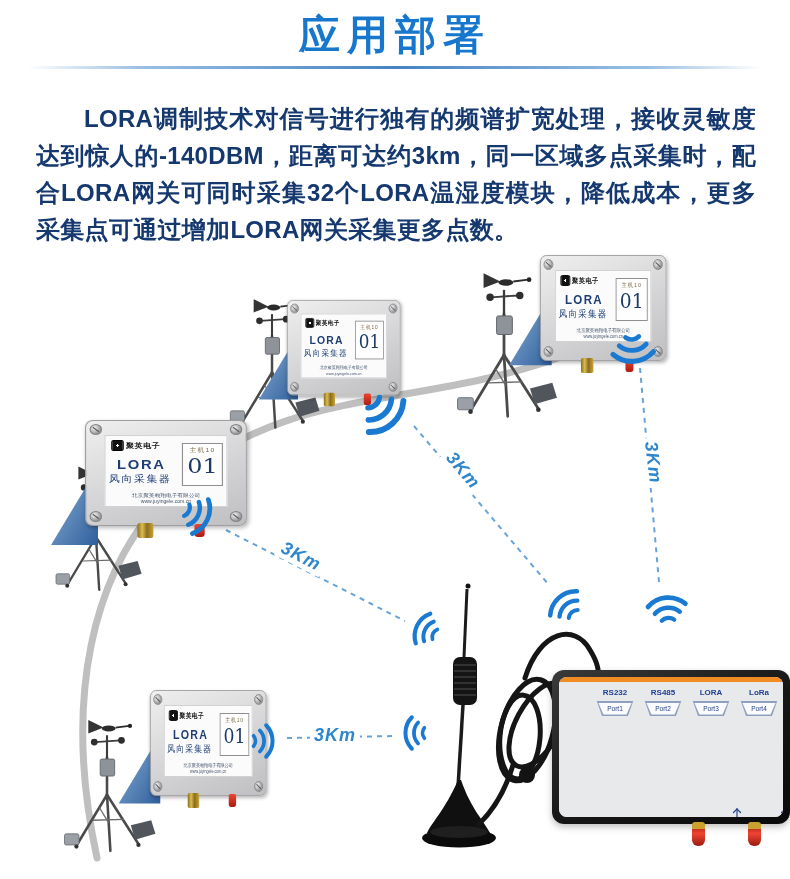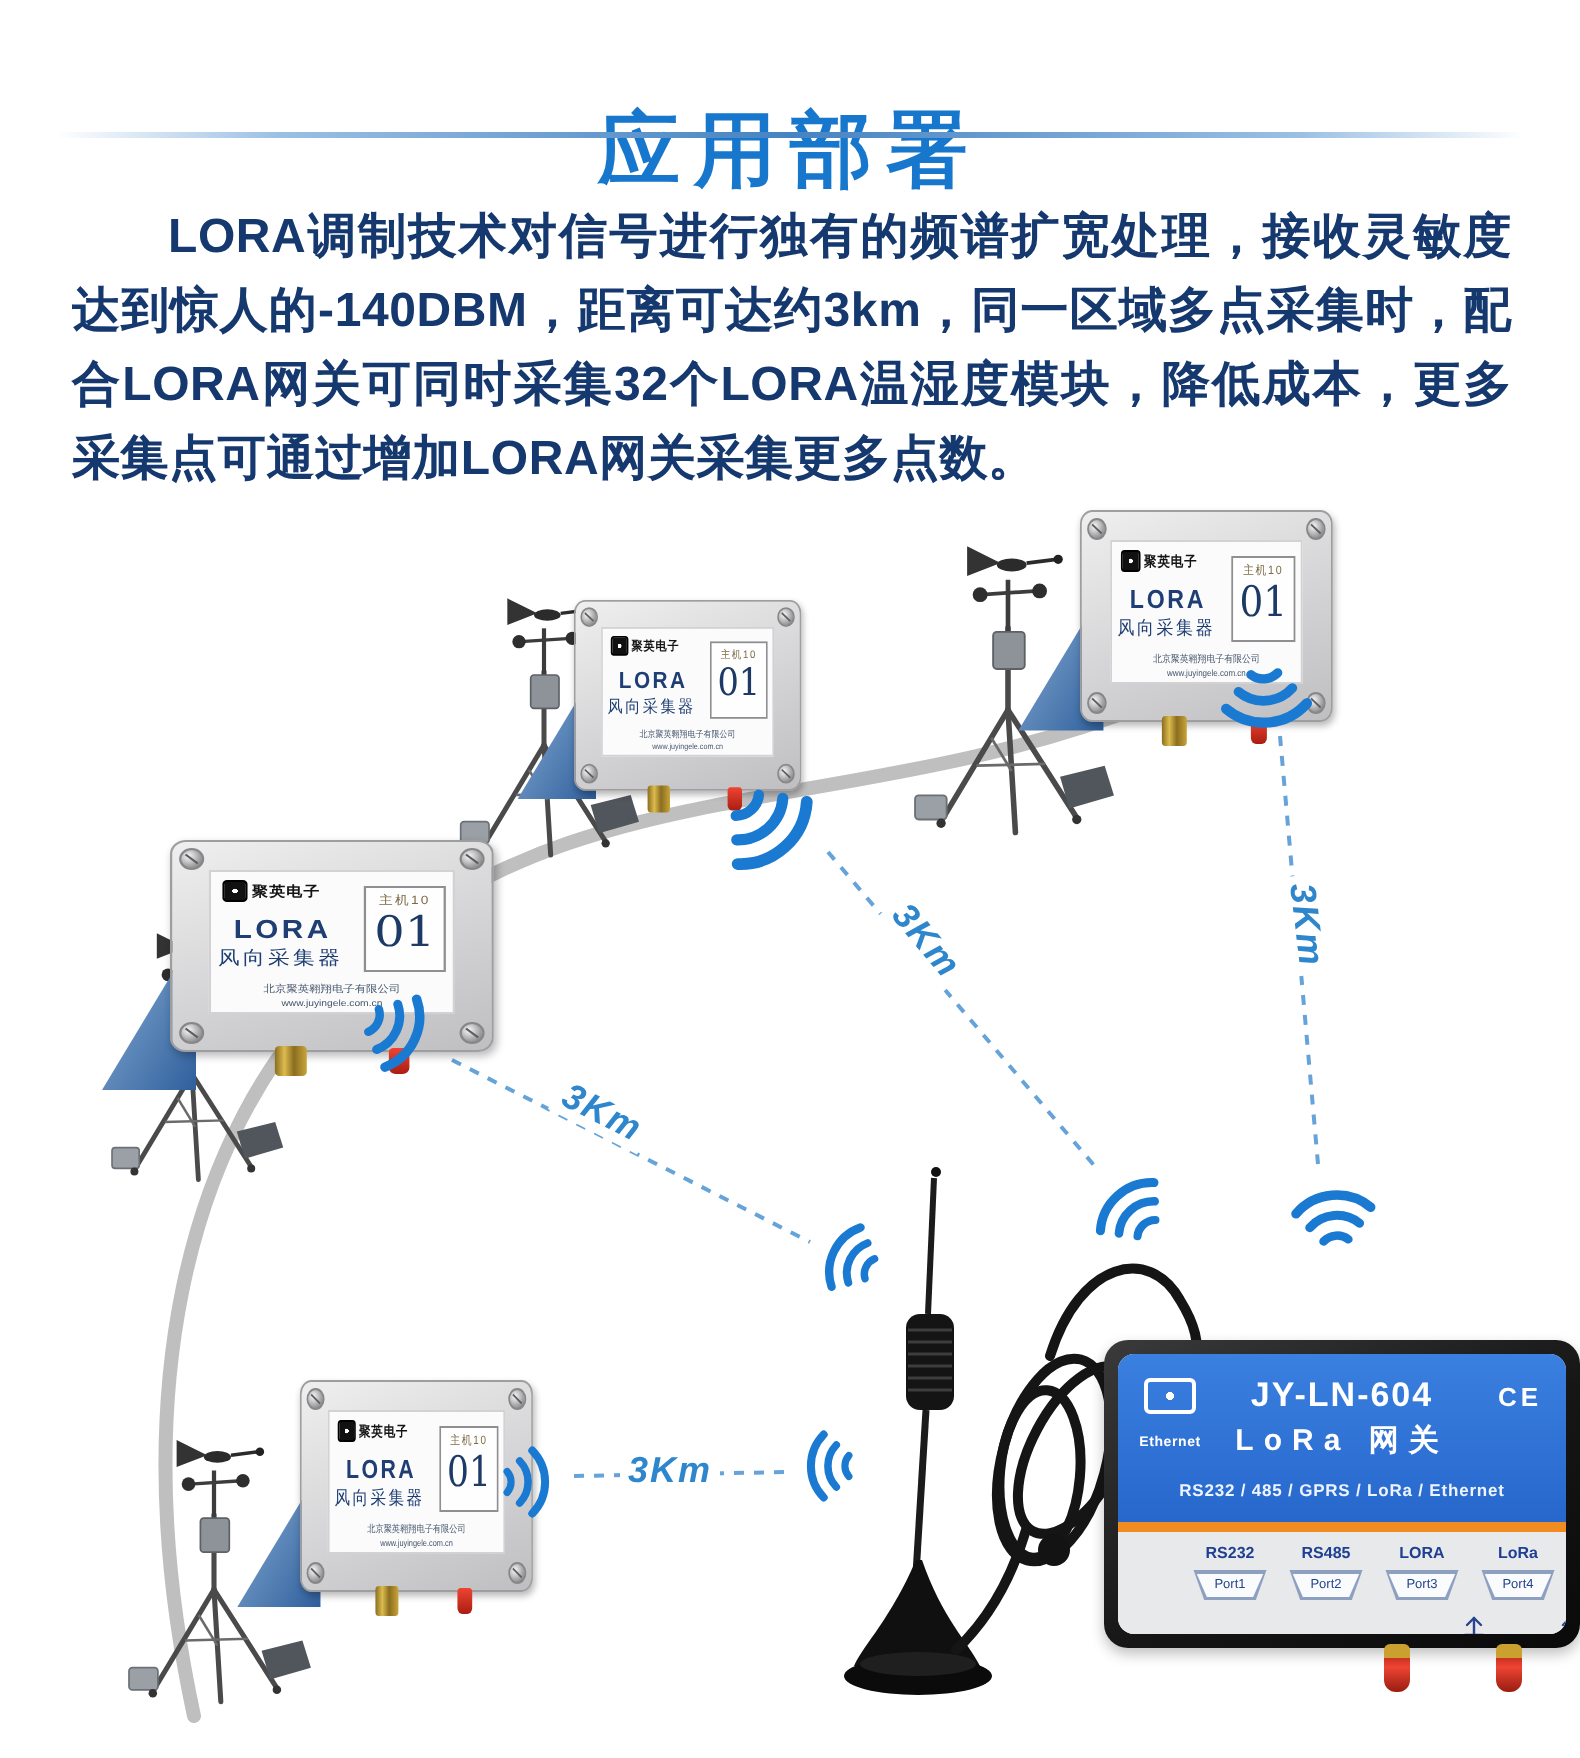--- a/index.html
+++ b/index.html
@@ -1,21 +1,21 @@
 <!DOCTYPE html>
 <html><head>
 <meta charset="utf-8">
 <style>
   html,body{margin:0;padding:0;background:#fff;}
   .page{position:relative;width:790px;height:879px;background:#ffffff;overflow:hidden;
         font-family:"Liberation Sans",sans-serif;}
 
   
   .title{position:absolute;top:8px;left:0;right:0;text-align:center;
-         font-size:41px;font-weight:bold;letter-spacing:7px;color:#1677cd;margin-top:40px;}
+         font-size:41px;font-weight:bold;letter-spacing:7px;color:#1677cd;}
   .divider{position:absolute;top:66px;left:28px;right:28px;height:3px;border-radius:2px;
            background:linear-gradient(90deg,rgba(160,200,235,0) 0%,#9cc0e4 15%,#4583c2 50%,#9cc0e4 85%,rgba(160,200,235,0) 100%);}
 
   
   .intro{position:absolute;top:100px;left:36px;width:720px;margin:0;
          font-size:24px;line-height:37px;font-weight:600;letter-spacing:.3px;
          color:#15386f;text-indent:2em;text-align:justify;}
 
   
   .diagram{position:absolute;inset:0;}
@@ -371,30 +371,20 @@
         <ellipse cx="152" cy="155" rx="26" ry="52" transform="rotate(15 152 155)"></ellipse>
         <ellipse cx="163" cy="150" rx="22" ry="46" transform="rotate(28 163 150)"></ellipse>
         <ellipse cx="145" cy="162" rx="20" ry="42" transform="rotate(5 145 162)"></ellipse>
         <path d="M 150 103 C 165 55 200 48 215 75 C 223 88 224 95 224 110"></path>
       </g>
       <circle cx="152" cy="200" r="8" fill="#131313"></circle>
     </svg>
 
     <div class="gw">
       <div class="gw-label">
-        <div class="gw-blue">
-          <div class="gw-logo">
-            <span class="gw-logo-ic"></span>
-            <span class="gw-eth">Ethernet</span>
-          </div>
-          <div class="gw-model">JY-LN-604</div>
-          <div class="gw-name">LoRa 网关</div>
-          <div class="gw-ce">CE</div>
-          <div class="gw-if">RS232 / 485 / GPRS / LoRa / Ethernet</div>
-        </div>
         <div class="gw-orange"></div>
         <div class="gw-ports">
           <div class="port">
             <div class="port-label">RS232</div>
             <div class="db9">
                 <i>Port1</i>
               </div>
           </div>
           <div class="port">
             <div class="port-label">RS485</div>

